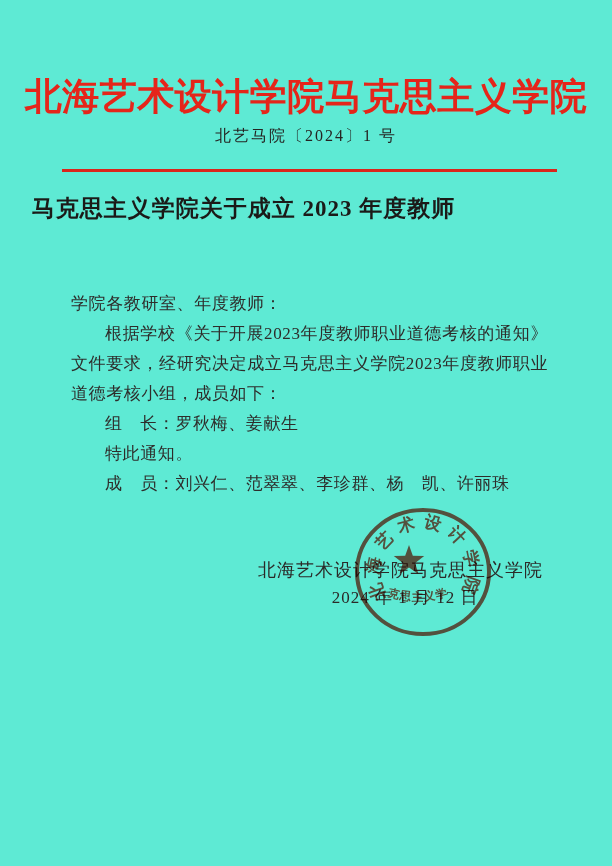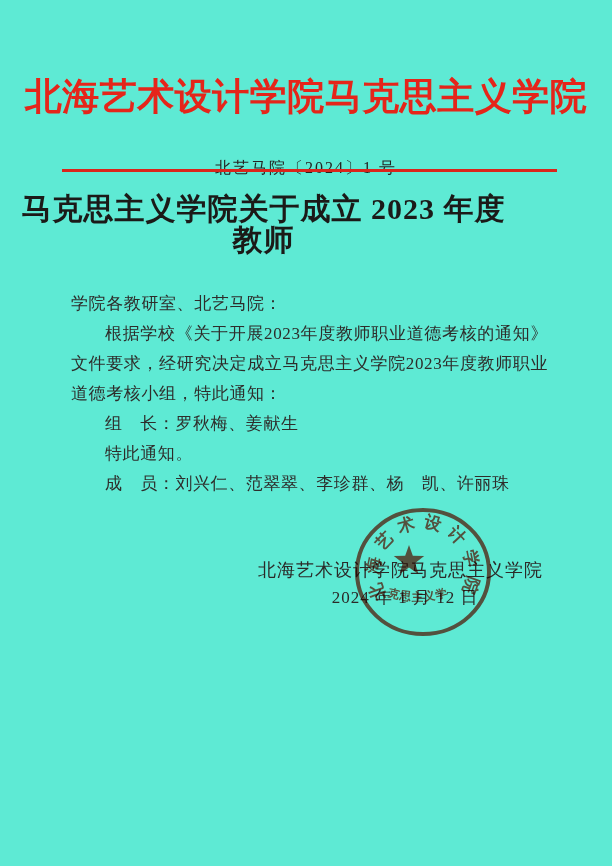--- a/index.html
+++ b/index.html
@@ -21,21 +21,21 @@
     margin: 0;
     text-align: center;
     font-size: 37px;
     line-height: 46px;
     font-weight: 700;
     color: #e5251a;
     letter-spacing: 0.5px;
   }
   .doc-number {
     position: absolute;
-    top: 156px;
+    top: 124px;
     left: 0;
     width: 612px;
     text-align: center;
     font-size: 16px;
     line-height: 24px;
     letter-spacing: 2px;
     color: #252422;
   }
   .red-rule {
     position: absolute;
@@ -45,26 +45,25 @@
     height: 3px;
     background: #da251c;
   }
   .title {
     position: absolute;
     top: 193px;
     left: 0;
     width: 487px;
     margin: 0;
     text-align: center;
-    font-size: 30px;
+    font-size: 23px;
     line-height: 31px;
     font-weight: 700;
     color: #1b1a18;
     letter-spacing: 1px;
-    padding-left: 20px;
   }
   .body-block {
     position: absolute;
     top: 289px;
     left: 71px;
     width: 477px;
     font-size: 17px;
     line-height: 30px;
     letter-spacing: 0.6px;
   }
@@ -128,22 +127,22 @@
 
   <div class="doc-number">北艺马院〔2024〕1 号</div>
 
   <div class="red-rule"></div>
 
   <h2 class="title">
     <span>马克思主义学院关于成立 2023 年度教师</span><br>
   </h2>
 
   <div class="body-block">
-    <p class="salutation">学院各教研室、北艺马院：</p>
-    <p class="para-indent">根据学校《关于开展2023年度教师职业道德考核的通知》文件要求，经研究决定成立马克思主义学院2023年度教师职业道德考核小组，特此通知：</p>
+    <p class="salutation">学院各教研室、年度教师：</p>
+    <p class="para-indent">根据学校《关于开展2023年度教师职业道德考核的通知》文件要求，经研究决定成立马克思主义学院2023年度教师职业道德考核小组，成员如下：</p>
     <p class="para-pad">组　长：罗秋梅、姜献生</p>
     <p class="para-pad">特此通知。</p>
     <p class="para-pad">成　员：刘兴仁、范翠翠、李珍群、杨　凯、许丽珠</p>
   </div>
 
   <div class="signature">北海艺术设计学院马克思主义学院</div>
 
   <div class="date">2024 年 1 月 12 日</div>
 
   <svg class="seal" viewBox="0 0 136 136" xmlns="http://www.w3.org/2000/svg">

